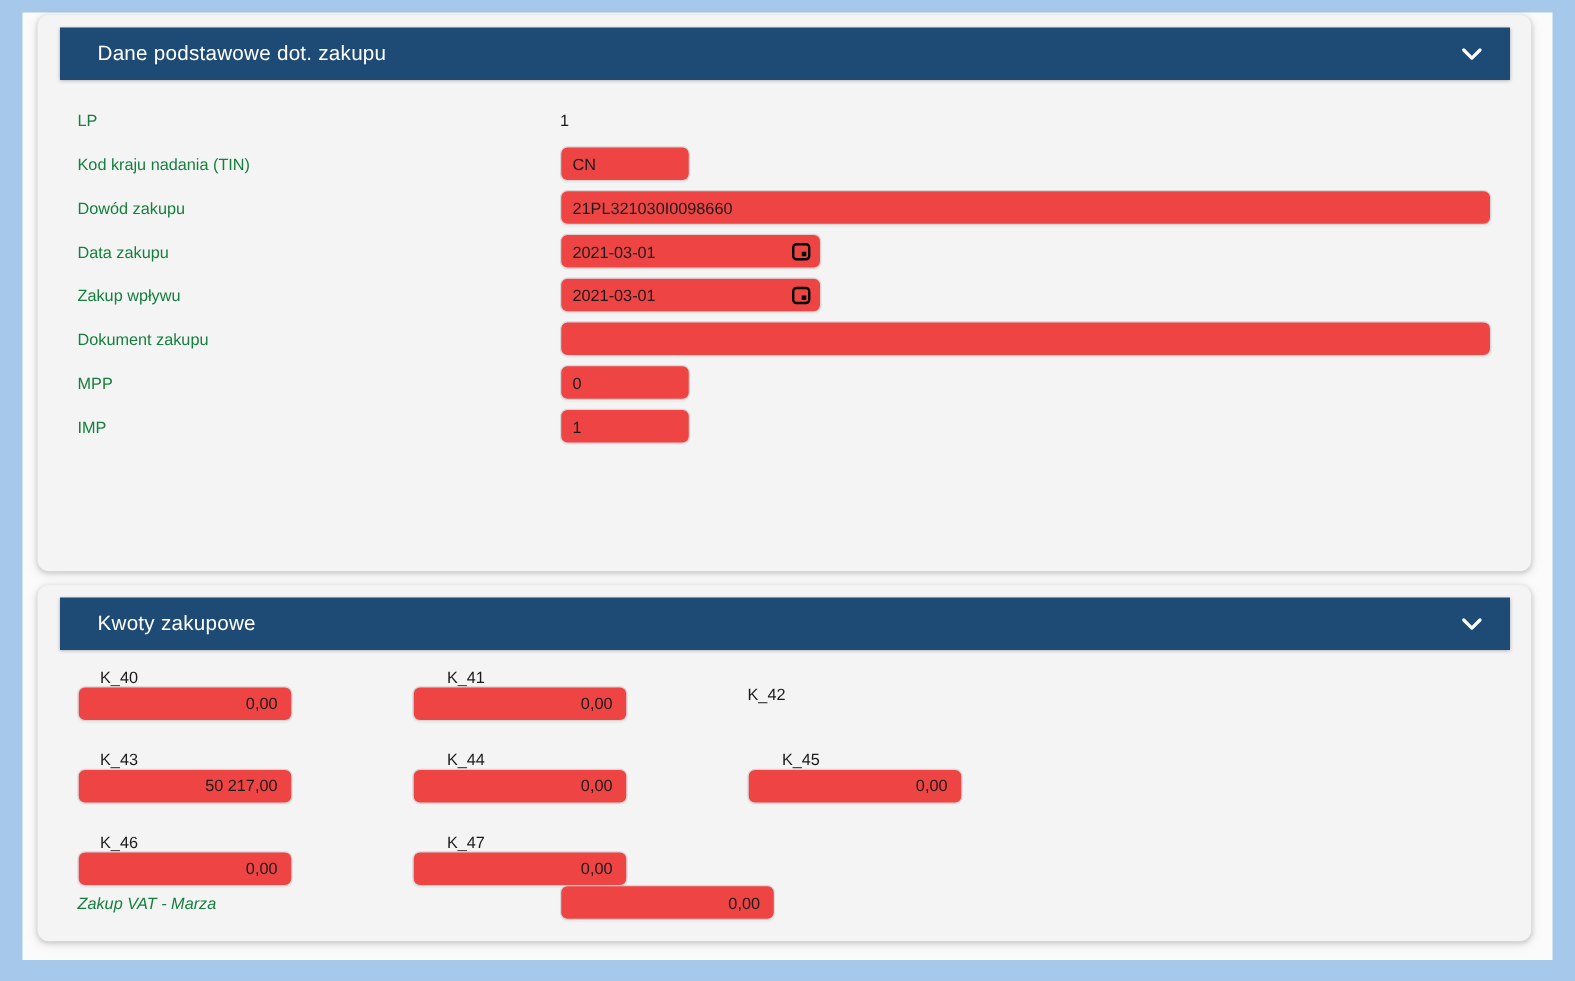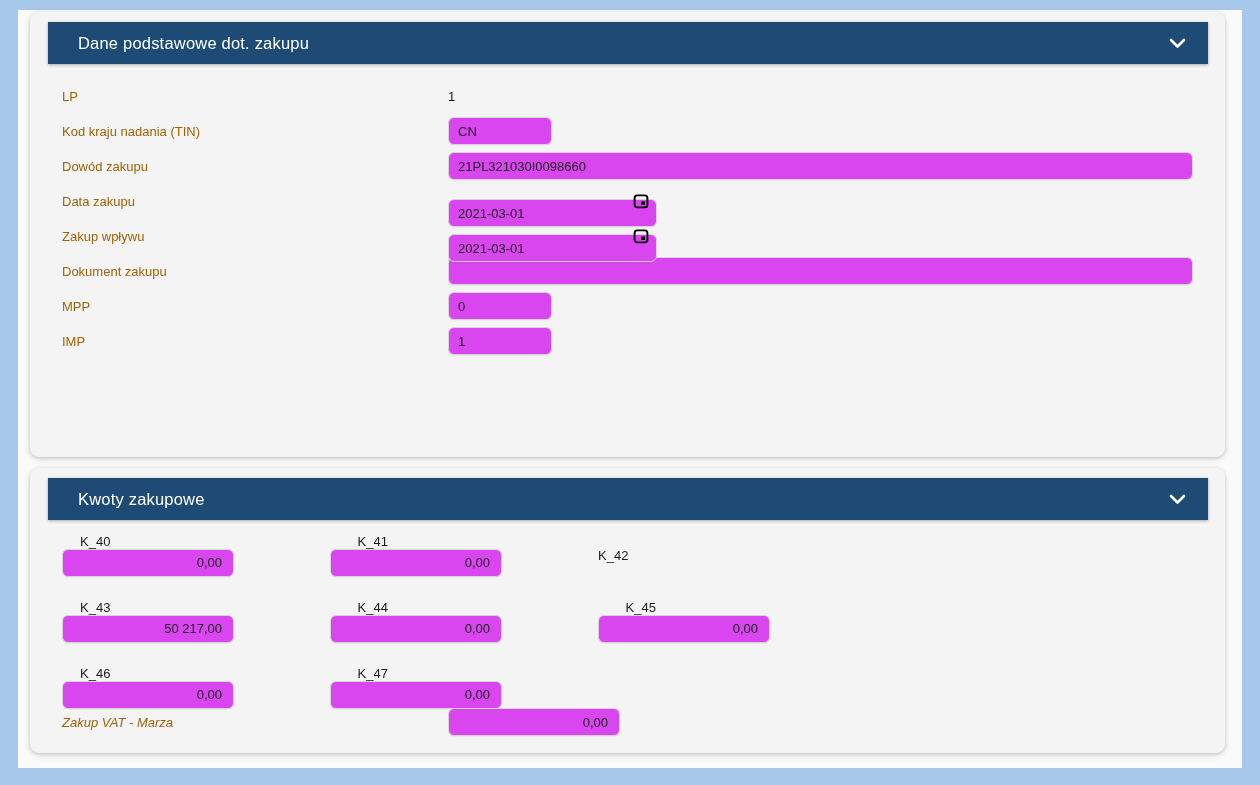--- a/index.html
+++ b/index.html
@@ -10,31 +10,31 @@
           box-shadow:0 1px 4px rgba(0,0,0,0.18), 0 3px 10px rgba(0,0,0,0.08); overflow:hidden; }
   .card1 { margin-top:2px; height:445px; }
   .card2 { margin-top:11px; height:285px; }
   .panel-header { margin:10px 17px 0 18px; height:42px; background:#1d4b75; color:#fff;
                   display:flex; align-items:center; padding:0 22px 0 30px;
                   box-shadow:0 1px 3px rgba(0,0,0,0.3); cursor:pointer; }
   .panel-title { font-size:16.5px; letter-spacing:.2px; }
   .chev { margin-left:auto; display:flex; align-items:center; }
   .body1 { padding:18px 32px 0 32px; }
   .frow { display:flex; align-items:center; height:28px; margin-bottom:7px; }
-  .flabel { width:386px; flex-shrink:0; font-size:13px; color:#a16207; }
+  .flabel { width:386px; flex-shrink:0; font-size:13px; color:#15803d; }
   .flabel.bold { font-weight:bold; }
   .ftext { font-size:13px; color:#1b1b1b; }
-  input.inp { height:28px; border:1px solid #d6d6d6; border-radius:6px; background:#d946ef;
+  input.inp { height:28px; border:1px solid #d6d6d6; border-radius:6px; background:#ef4444;
               font-family:"Liberation Sans", sans-serif; font-size:13px; color:#1b1b1b;
               padding:0 9px; outline:none; box-shadow:0 1px 1px rgba(0,0,0,0.04); }
   .w-small { width:104px; }
   .w-medium { width:195px; }
   .w-full { width:745px; }
   .datewrap { position:relative; width:209px; height:28px; }
-  .datewrap input { width:209px; padding-right:30px;margin-top:12px; }
+  .datewrap input { width:209px; padding-right:30px; }
   .cal-btn { position:absolute; right:8px; top:6px; width:16px; height:16px; cursor:pointer; }
   .body2 { padding:21px 0 0 32px; }
   .krow { display:flex; align-items:center; height:28px; margin-bottom:38px; }
   .krow.last { margin-bottom:7px; }
   .kcell { display:flex; align-items:center;flex-direction:column; }
   .kcell + .kcell { margin-left:96px; }
   .klabel { font-size:13px; color:#1b1b1b; display:inline-block; }
   .klabel.c1 { width:136px; }
   .klabel.c2 { width:117px; }
   .klabel.c3 { width:117px; }

